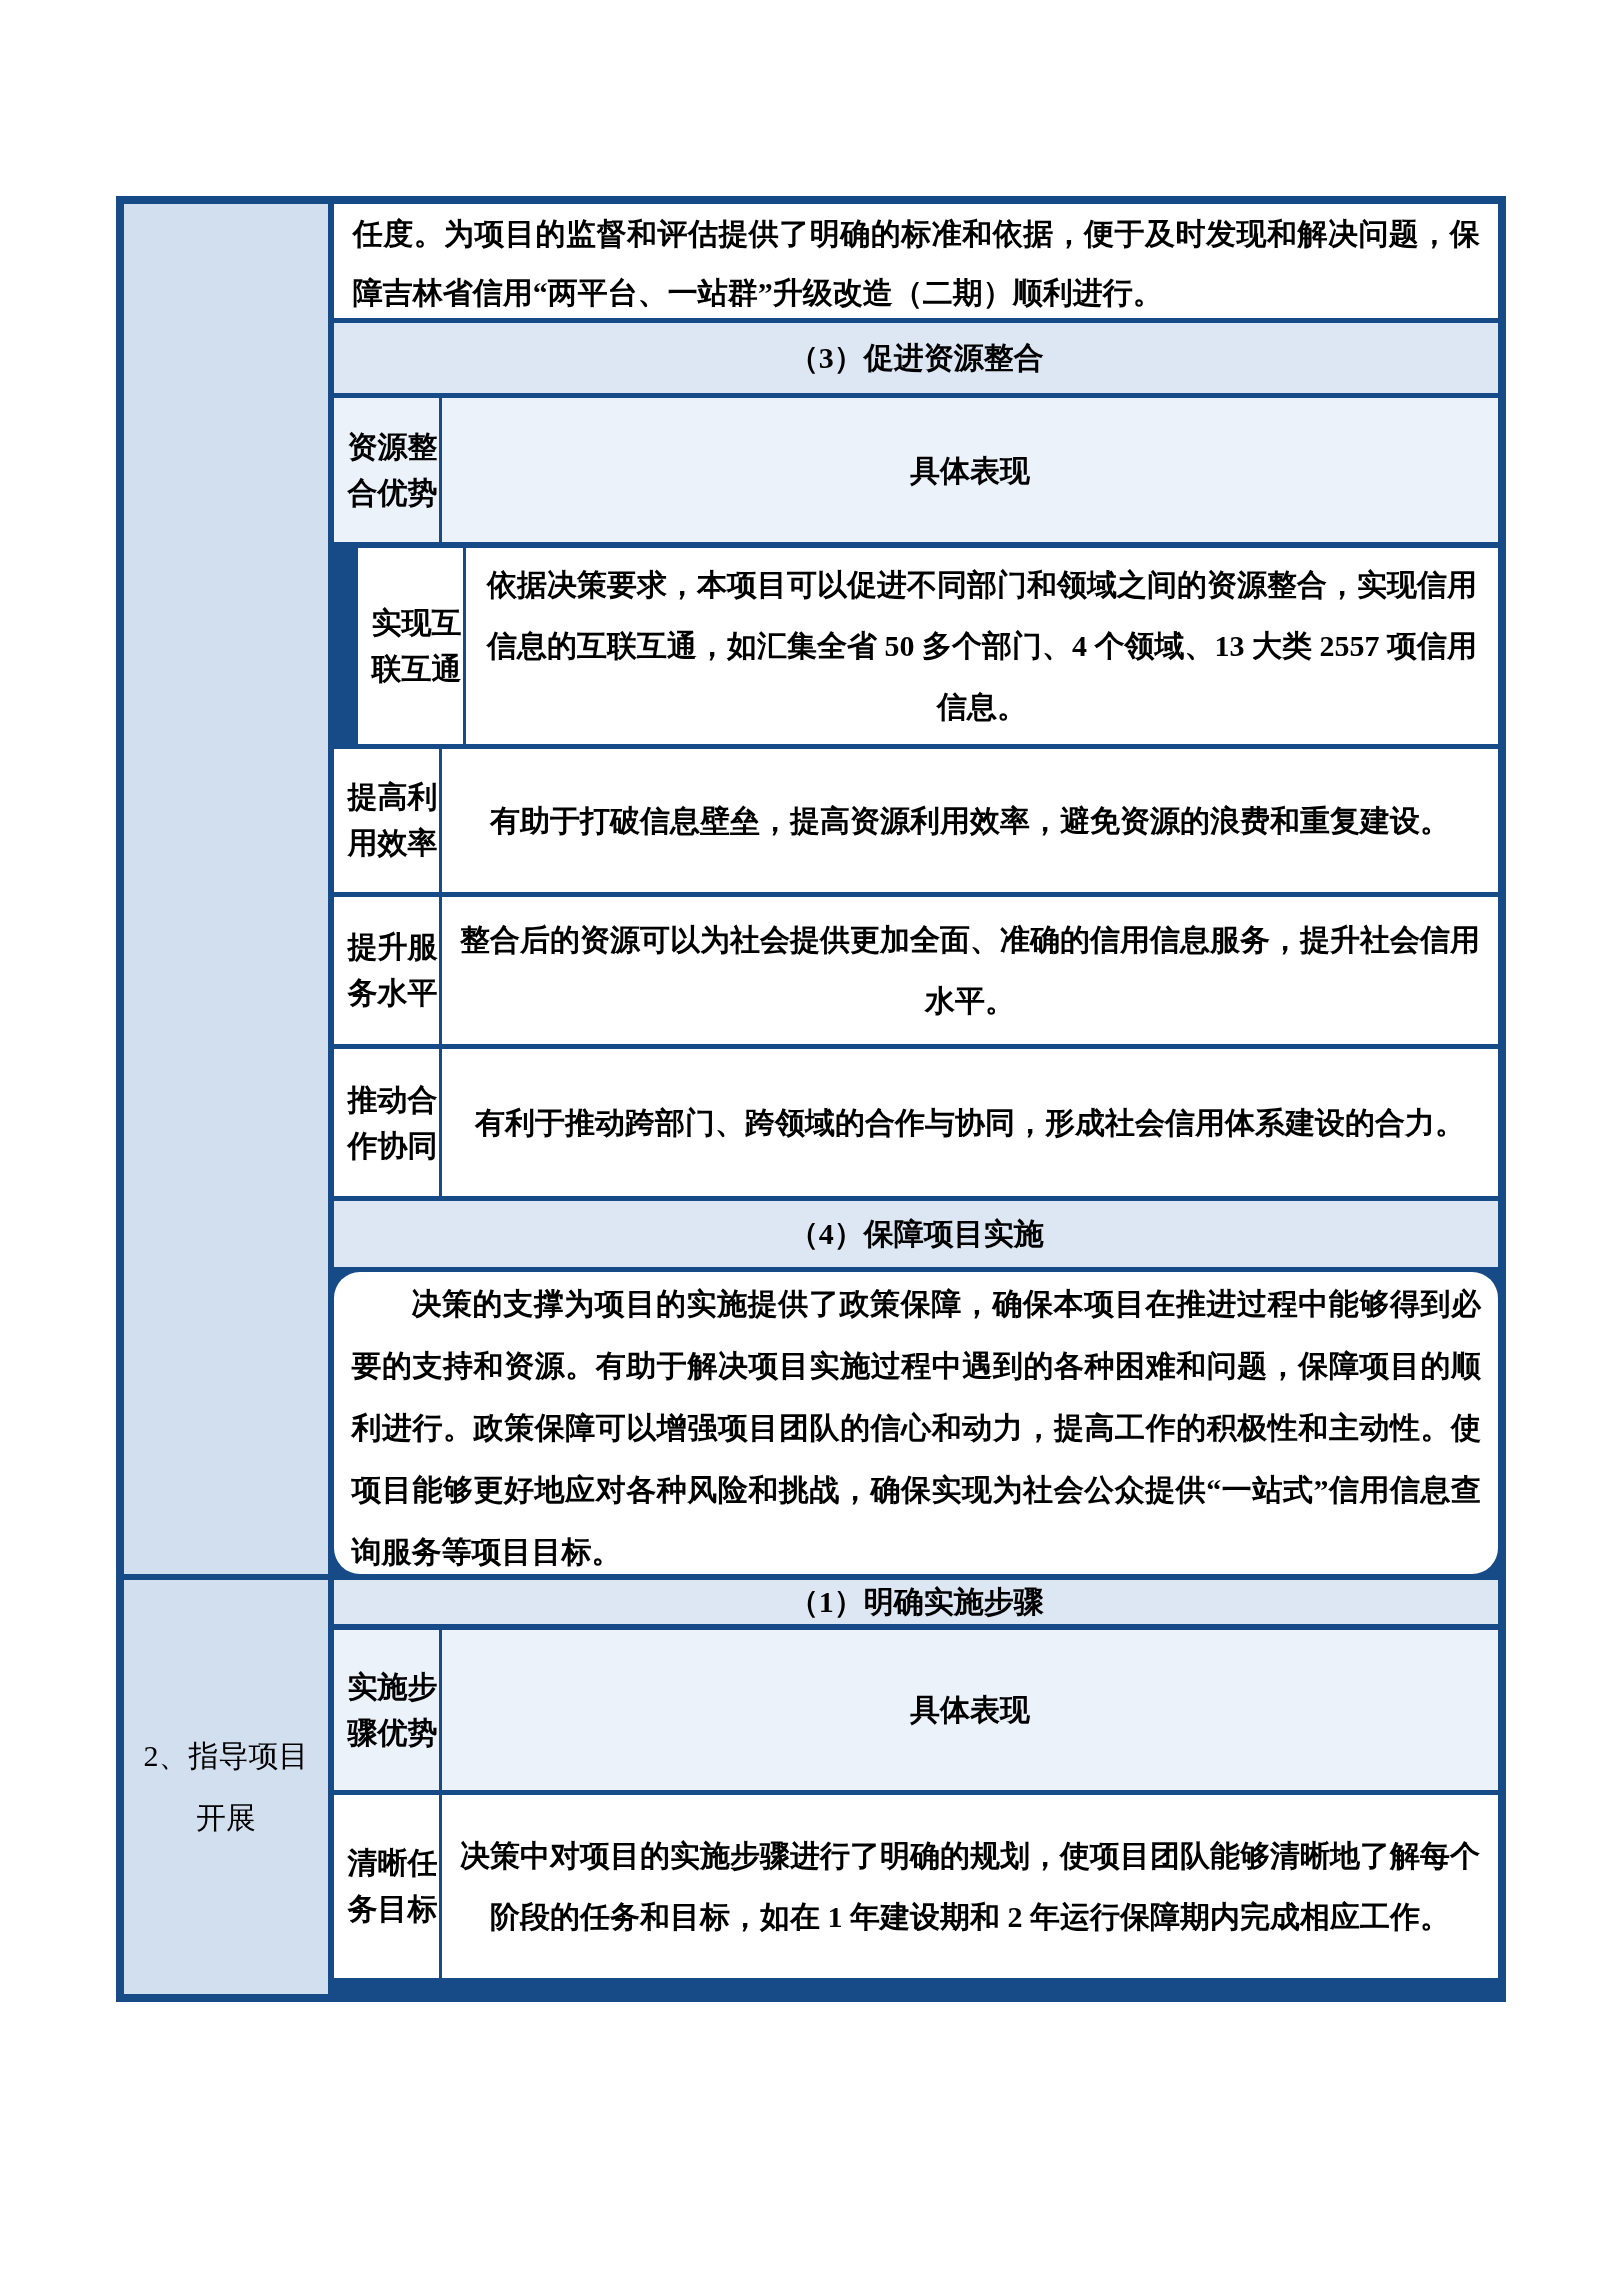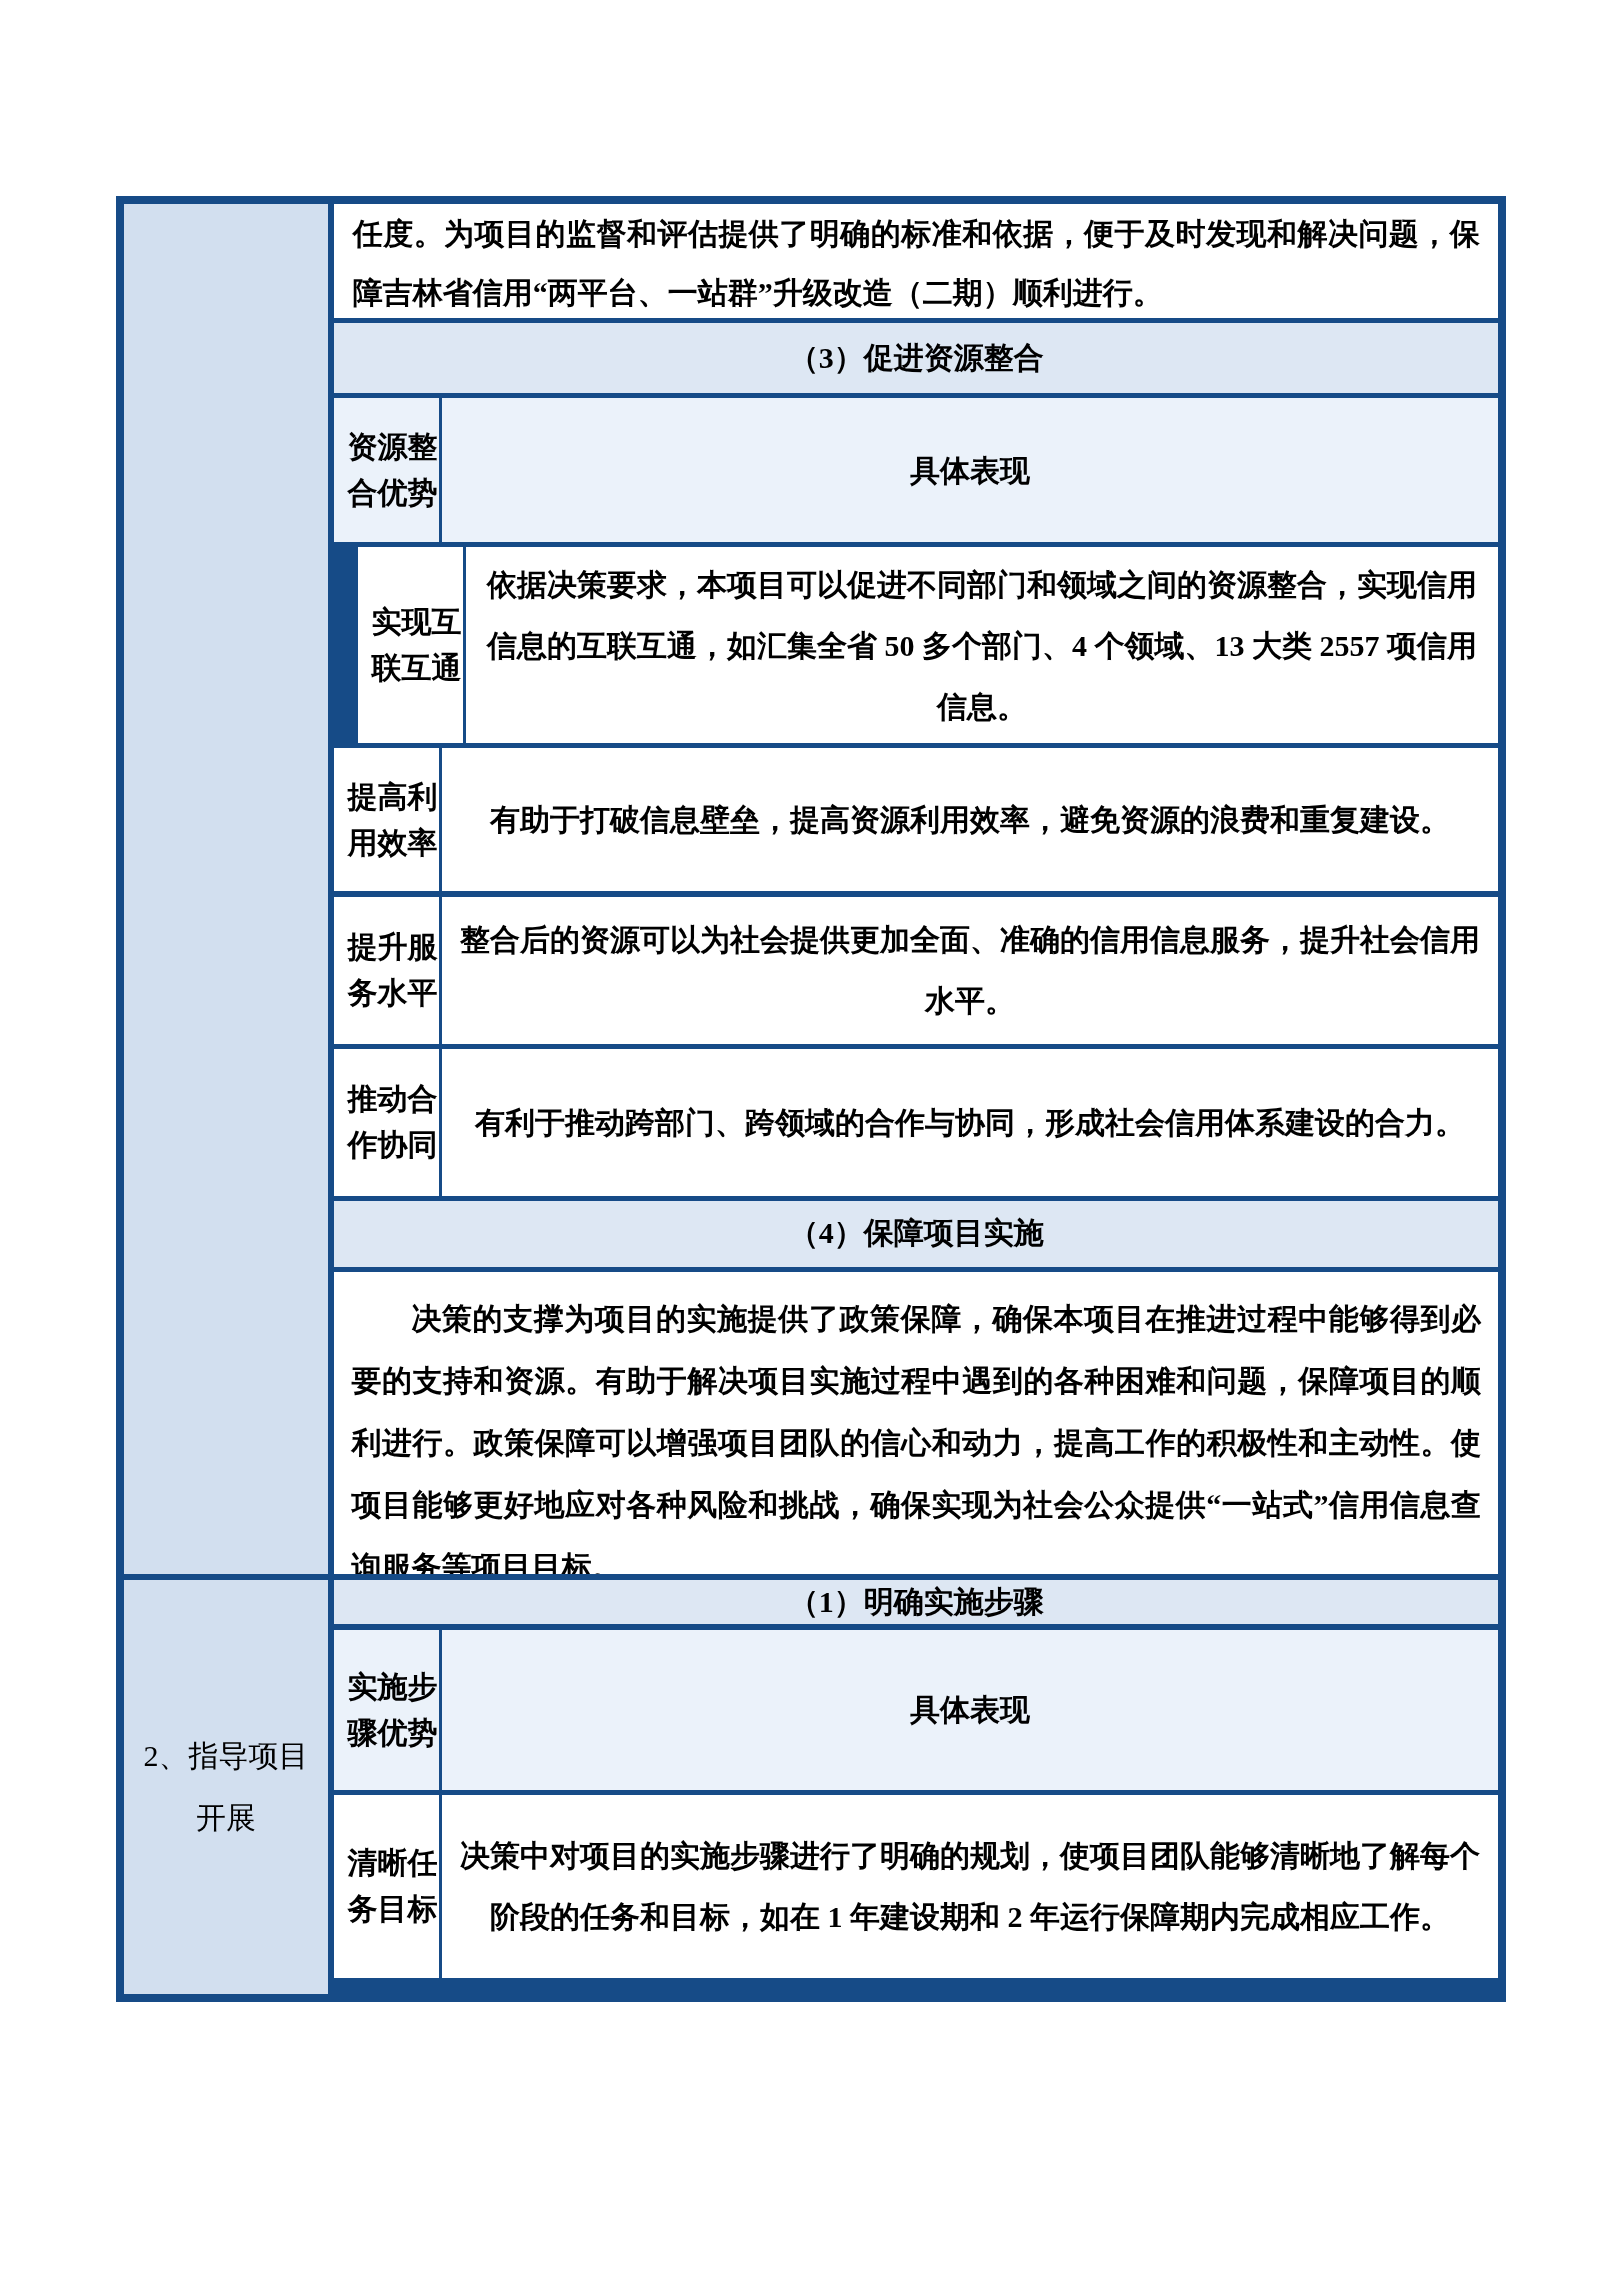--- a/index.html
+++ b/index.html
@@ -33,22 +33,22 @@
     flex:1;display:flex;align-items:center;justify-content:center;
     box-sizing:border-box;padding:3.9px 10.5px;min-width:0;
   }
   .content-cell > span{display:block;width:100%;text-align:center;font-size:30px;line-height:61px;}
   .pale{background:#EBF2FA;}
   .cont-cell{
     padding:0 18.3px;font-size:30px;line-height:59px;
     text-align:justify;overflow:hidden;
   }
   .para-cell{
-    padding:16px 17px;font-size:30px;line-height:62px;
-    text-align:justify;text-indent:2em;overflow:hidden;
+    padding:1px 17px;font-size:30px;line-height:62px;
+    text-align:justify;text-indent:2em;overflow:hidden;border-radius:26px;
   }
 </style>
 </head>
 <body>
 
 <div class="page">
   <div class="doc-table">
 
     <div class="outer-row" style="flex:0 0 1370px;">
       <div class="sidebar-cell">

